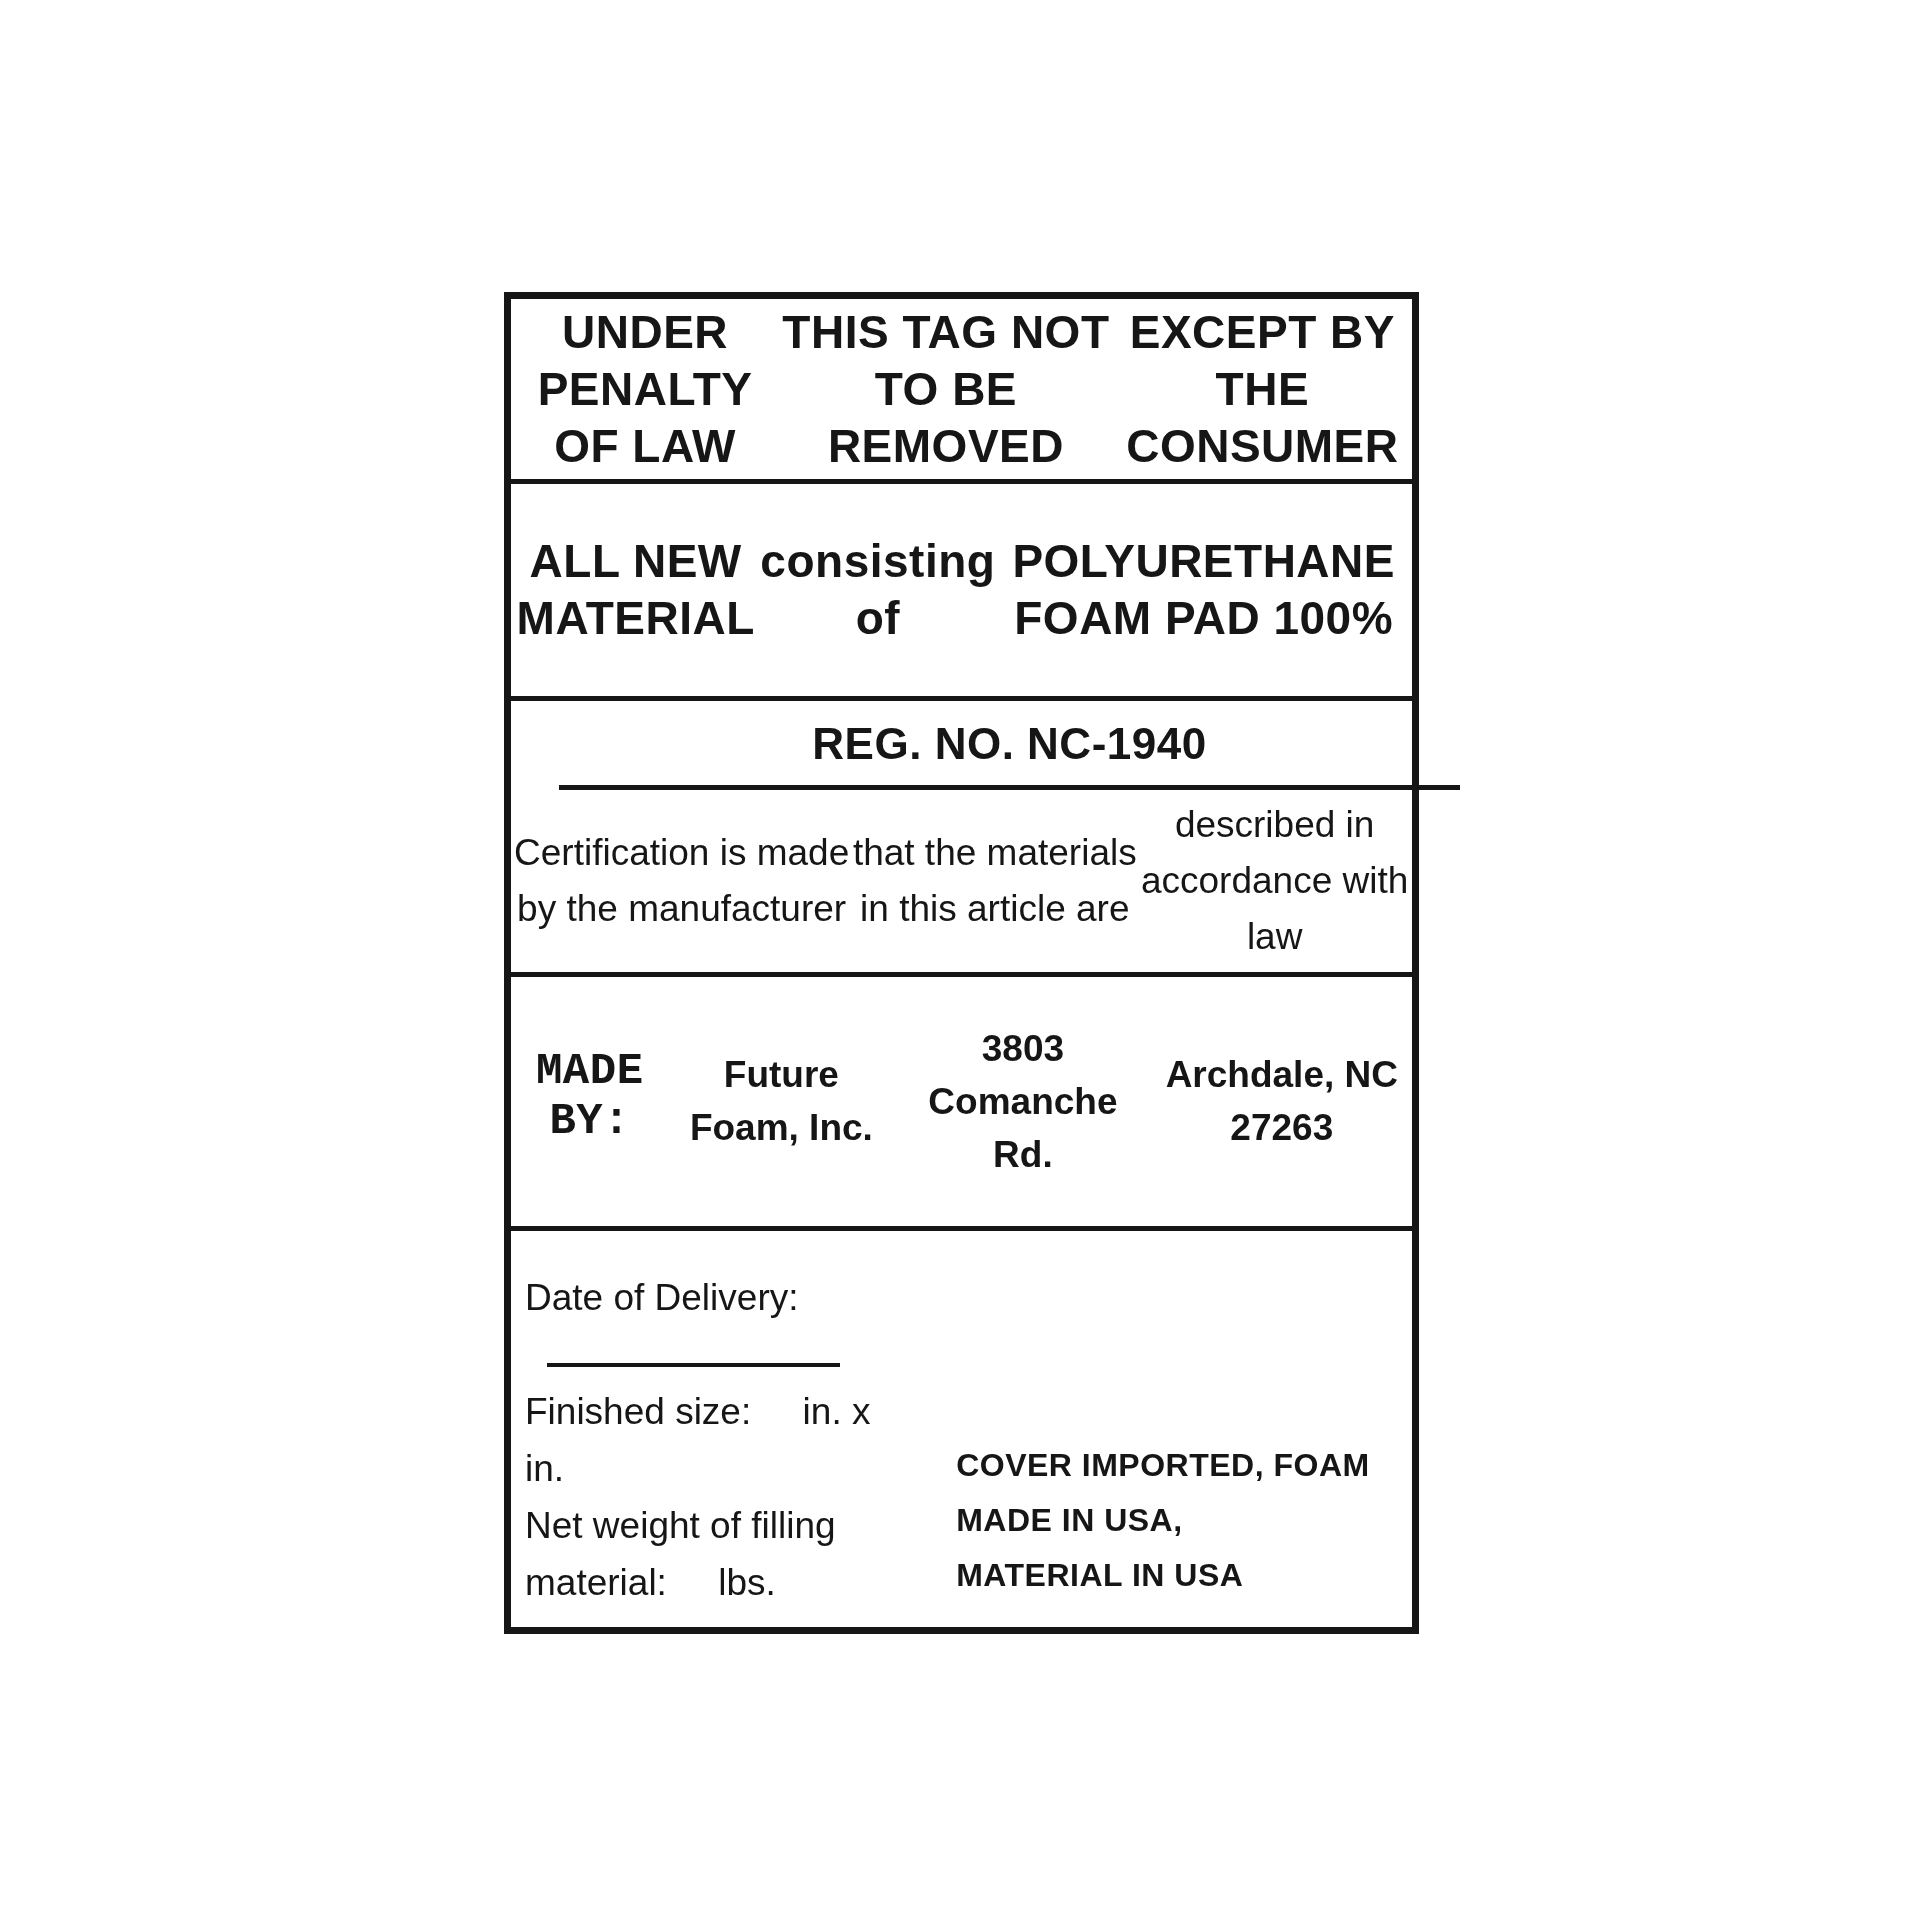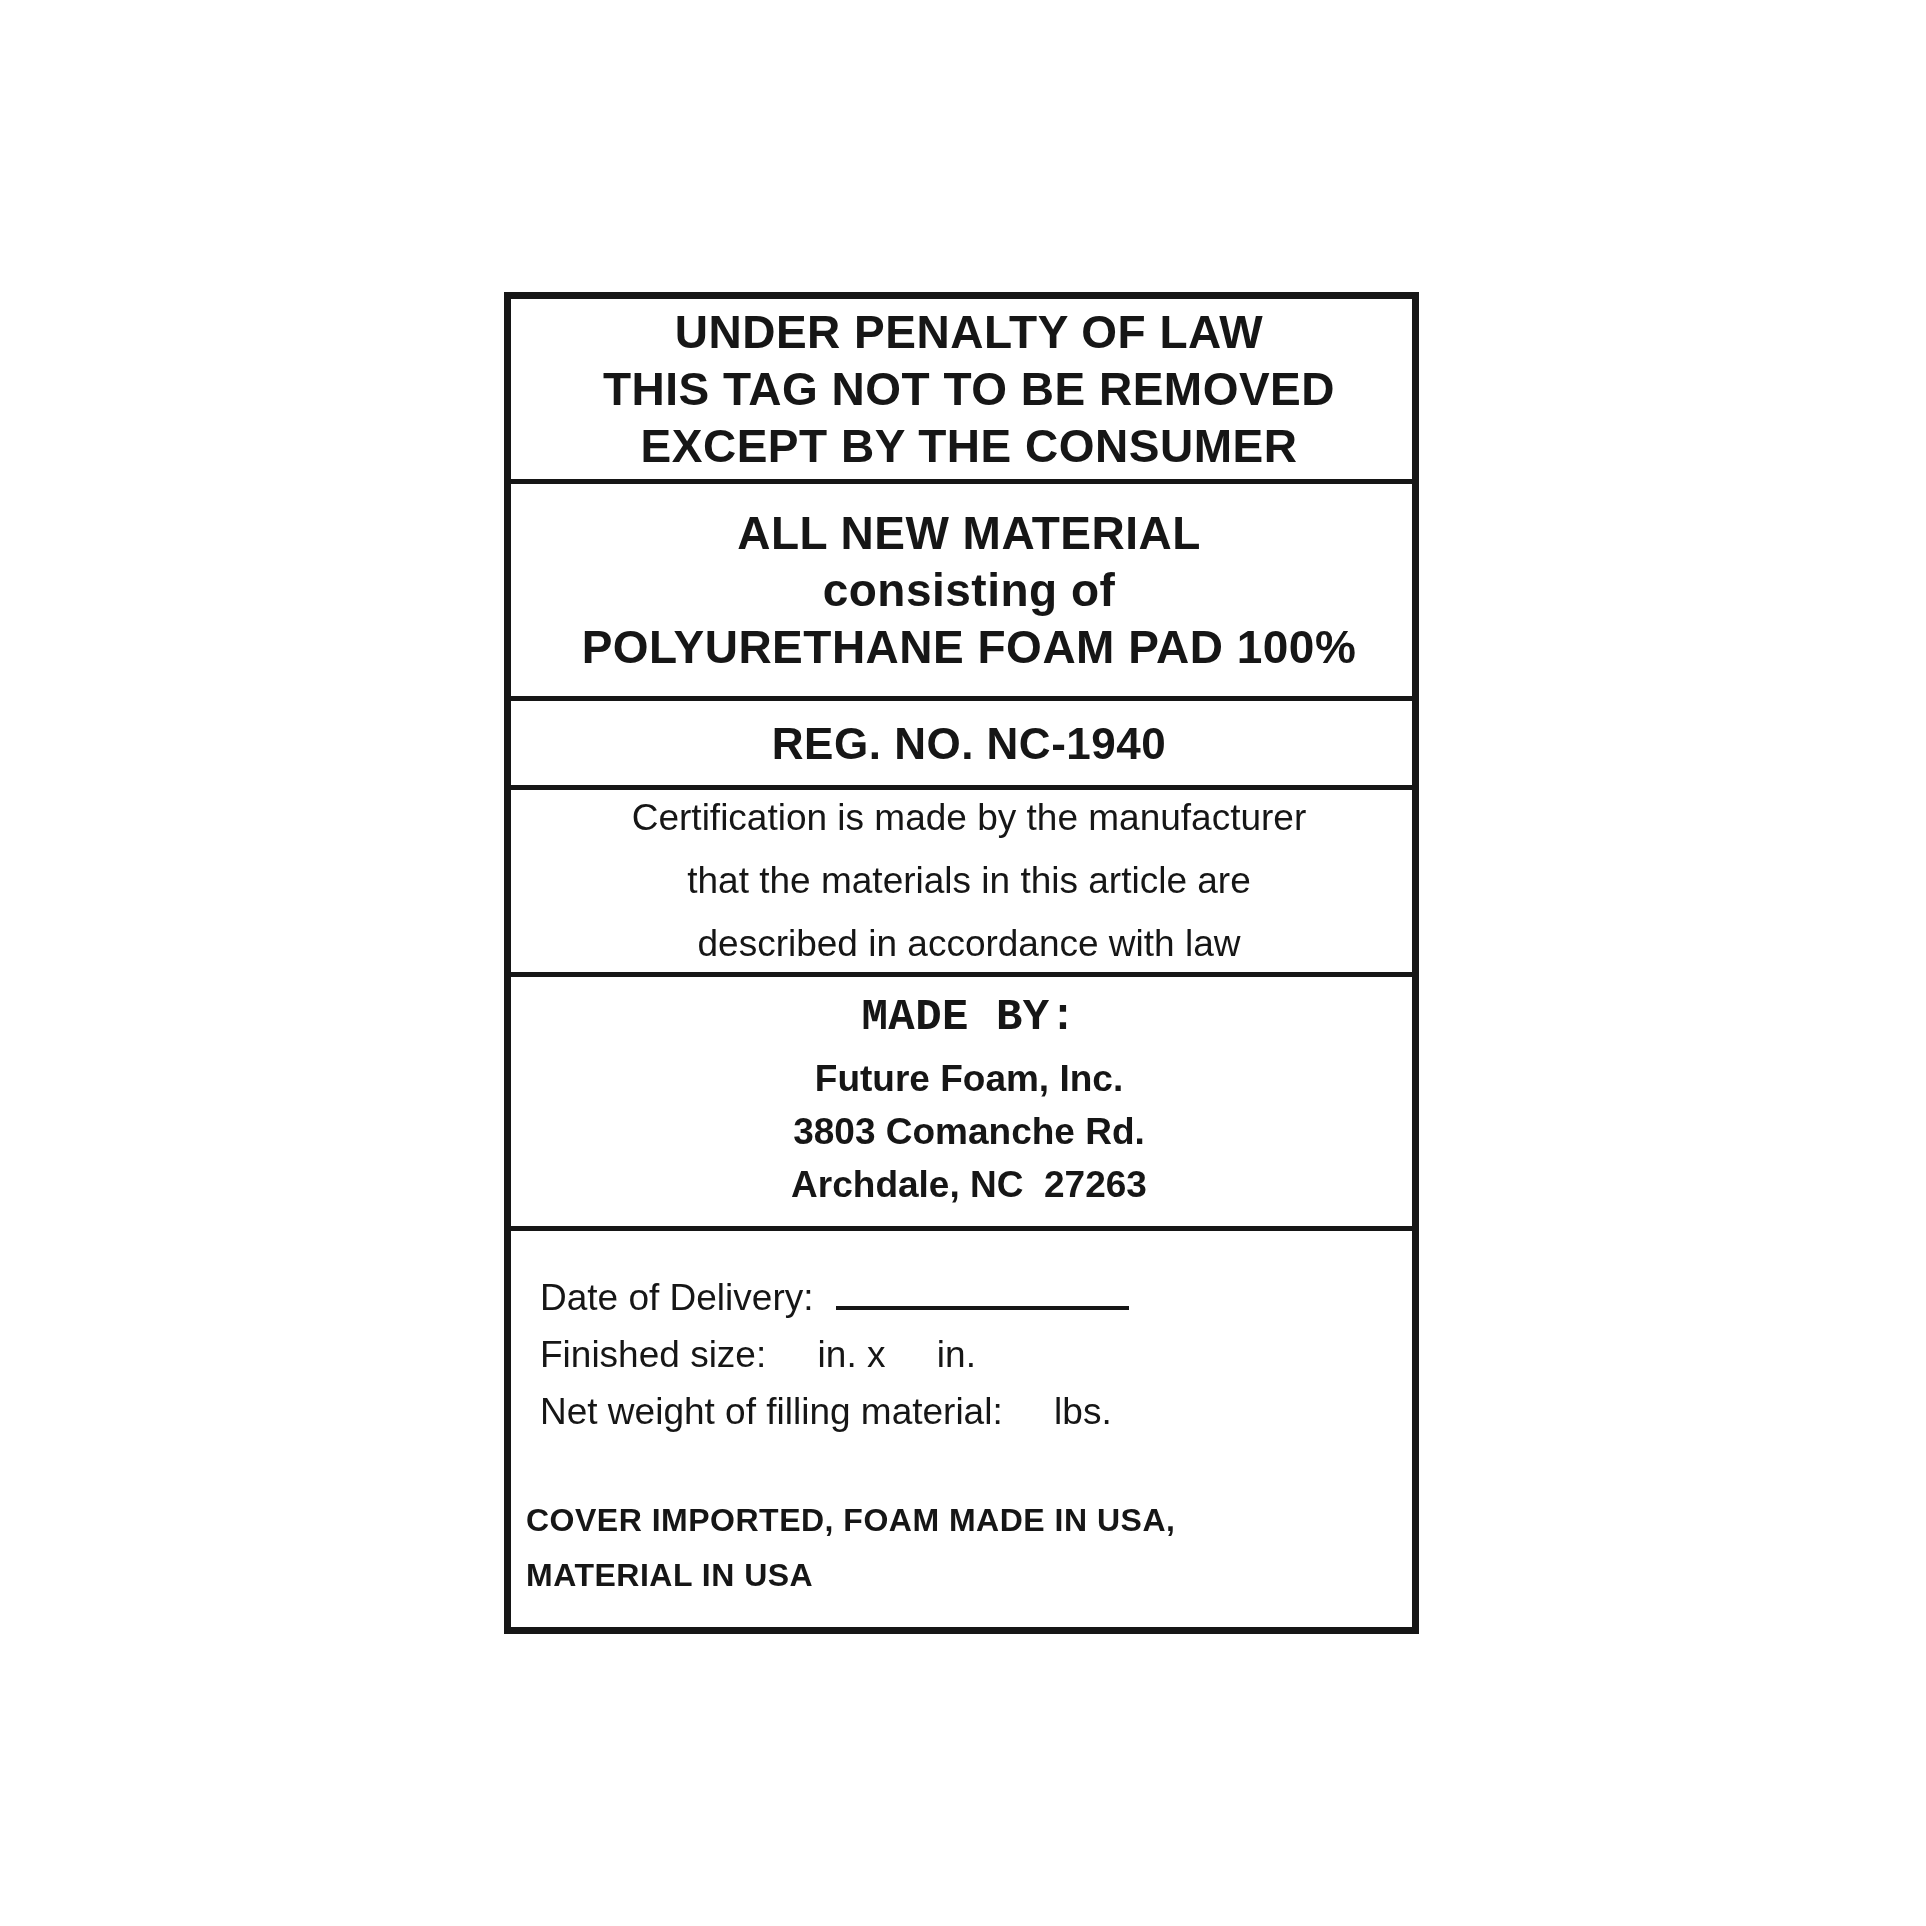--- a/index.html
+++ b/index.html
@@ -27,31 +27,30 @@
     height:1342px;
     border:7px solid var(--ink);
     background:var(--paper);
     display:flex;
     flex-direction:column;
   }
   .section{
     width:100%;
     border-bottom:5px solid var(--ink);
     display:flex;
-    flex-direction:column;
+    flex-direction:row;
     align-items:center;
     justify-content:center;
     text-align:center;
-    padding-left:15px;
   }
   .section:last-child{ border-bottom:none; }
 
   .sec-penalty     { height:191px; }
   .sec-material    { height:223px; }
-  .sec-reg         { height:92px; }
+  .sec-reg         { height:92px;margin-left:48px; }
   .sec-cert        { height:192px;justify-content:space-between; }
   .sec-madeby      { height:262px; }
   .sec-details     { height:408px; align-items:stretch; text-align:left; justify-content:flex-start; }
 
   .bold-lg{
     font-weight:bold;
     font-size:46px;
     line-height:57px;
     letter-spacing:0.5px;
   }

